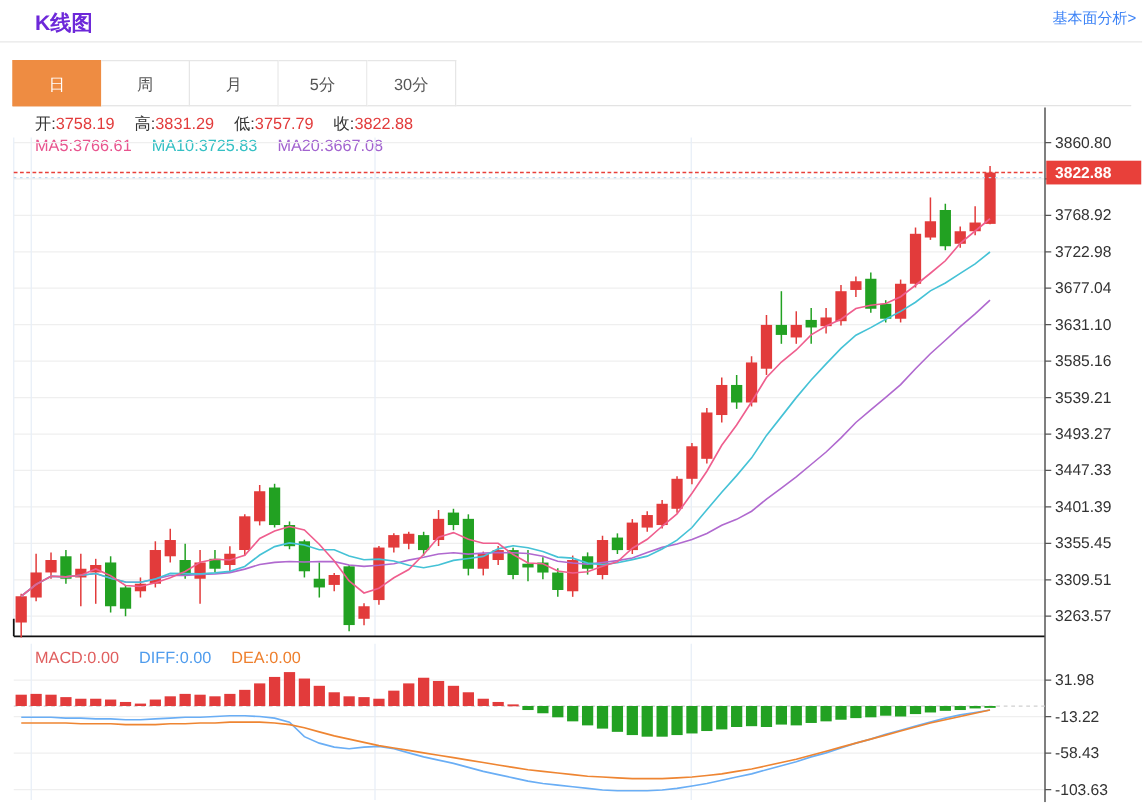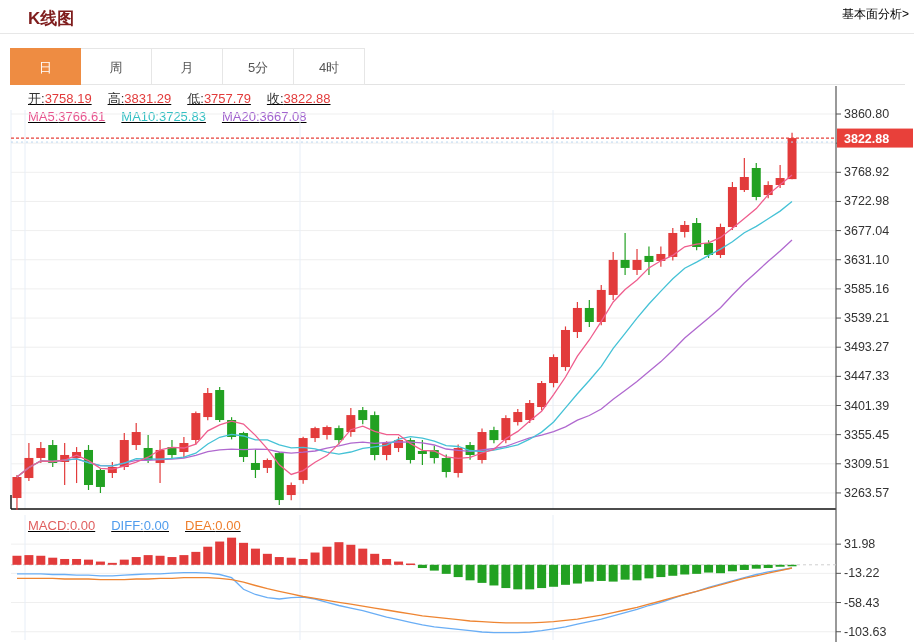--- a/index.html
+++ b/index.html
@@ -1,41 +1,41 @@
 <!DOCTYPE html>
 <html><head>
 <meta charset="utf-8">
 <style>
   html,body{margin:0;padding:0;background:#fff;font-family:"Liberation Sans","DejaVu Sans",sans-serif;}
   #app{position:relative;width:914px;height:642px;background:#fff;overflow:hidden;}
-  .page-title{position:absolute;left:28px;top:7px;font-size:17px;font-weight:bold;color:#7f1d1d;}
-  .fund-link{position:absolute;right:5px;top:6px;font-size:12px;color:#000000;cursor:pointer;text-decoration:none;}
+  .page-title{position:absolute;left:28px;top:7px;font-size:17px;font-weight:bold;color:#6d28d9;}
+  .fund-link{position:absolute;right:5px;top:6px;font-size:12px;color:#3b82f6;cursor:pointer;text-decoration:none;}
   .divider{position:absolute;left:0;top:33px;width:914px;height:1px;background:#e7e7e7;}
   .tabbar{position:absolute;left:10px;top:48px;width:895px;height:37px;border-bottom:1px solid #e3e3e3;display:flex;box-sizing:border-box;}
   .tab{width:71px;height:37px;line-height:37px;text-align:center;font-size:13px;color:#555;background:#fff;border:1px solid #e6e6e6;border-left:none;box-sizing:border-box;cursor:pointer;}
   .tab:first-child{border-left:1px solid #e6e6e6;}
   .tab.active{background:#ee8c42;color:#fff;border-color:#ee8c42;}
   .inforow{position:absolute;left:28px;font-size:13px;white-space:nowrap;}
   .inforow .lab{color:#333;}
-  .inforow .pair{margin-right:16px;text-decoration:underline;}
+  .inforow .pair{margin-right:16px;}
   #chart-svg{position:absolute;left:0;top:0;}
 </style>
 </head>
 <body>
 
 <div id="app">
   <div class="page-title">K线图</div>
   <a class="fund-link">基本面分析&gt;</a>
   <div class="divider"></div>
   <div class="tabbar">
       <div class="tab active">日</div>
       <div class="tab">周</div>
       <div class="tab">月</div>
       <div class="tab">5分</div>
-      <div class="tab">4时</div>
+      <div class="tab">30分</div>
     </div>
   <div class="inforow" style="top:90px"><span class="pair"><span class="lab">开:</span><span style="color: rgb(226, 59, 59);">3758.19</span></span><span class="pair"><span class="lab">高:</span><span style="color: rgb(226, 59, 59);">3831.29</span></span><span class="pair"><span class="lab">低:</span><span style="color: rgb(226, 59, 59);">3757.79</span></span><span class="pair"><span class="lab">收:</span><span style="color: rgb(226, 59, 59);">3822.88</span></span></div>
   <div class="inforow" style="top:109px"><span class="pair"><span class="lab" style="color: rgb(232, 84, 142);">MA5:</span><span style="color: rgb(232, 84, 142);">3766.61</span></span><span class="pair"><span class="lab" style="color: rgb(53, 192, 196);">MA10:</span><span style="color: rgb(53, 192, 196);">3725.83</span></span><span class="pair"><span class="lab" style="color: rgb(162, 99, 207);">MA20:</span><span style="color: rgb(162, 99, 207);">3667.08</span></span></div>
   <div class="inforow" style="top:518px"><span class="pair"><span class="lab" style="color: rgb(224, 95, 95);">MACD:</span><span style="color: rgb(224, 95, 95);">0.00</span></span><span class="pair"><span class="lab" style="color: rgb(79, 156, 237);">DIFF:</span><span style="color: rgb(79, 156, 237);">0.00</span></span><span class="pair"><span class="lab" style="color: rgb(238, 127, 45);">DEA:</span><span style="color: rgb(238, 127, 45);">0.00</span></span></div>
   <svg id="chart-svg" width="914" height="642">
       <line x1="11" y1="114" x2="836" y2="114" stroke="#efefef" stroke-width="1"></line>
       <line x1="11" y1="143.14974619289345" x2="836" y2="143.14974619289345" stroke="#efefef" stroke-width="1"></line>
       <line x1="11" y1="172.29949238578686" x2="836" y2="172.29949238578686" stroke="#efefef" stroke-width="1"></line>
       <line x1="11" y1="201.4492385786803" x2="836" y2="201.4492385786803" stroke="#efefef" stroke-width="1"></line>
       <line x1="11" y1="230.59898477157373" x2="836" y2="230.59898477157373" stroke="#efefef" stroke-width="1"></line>

